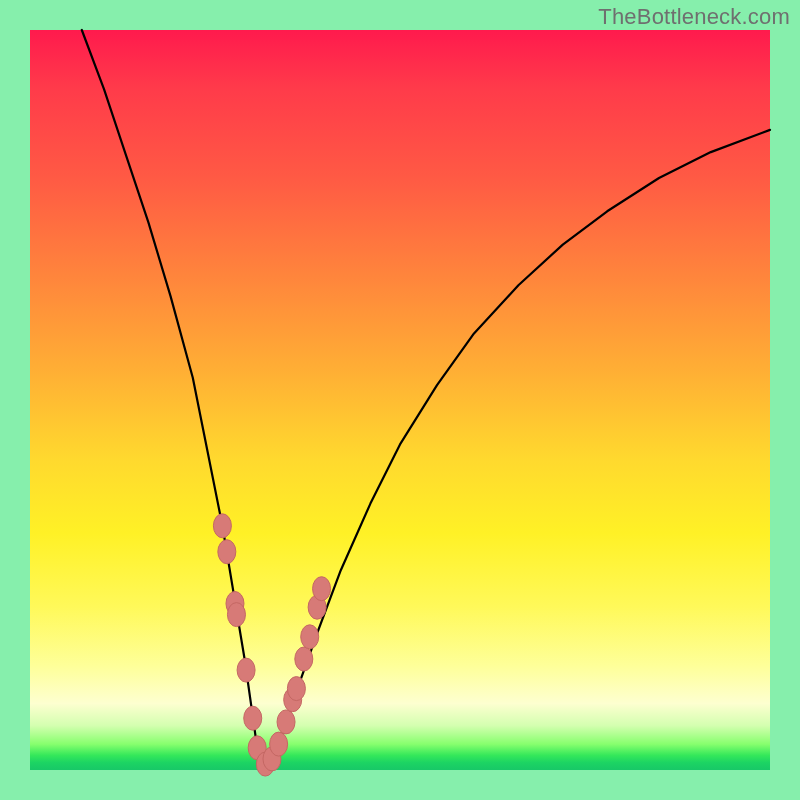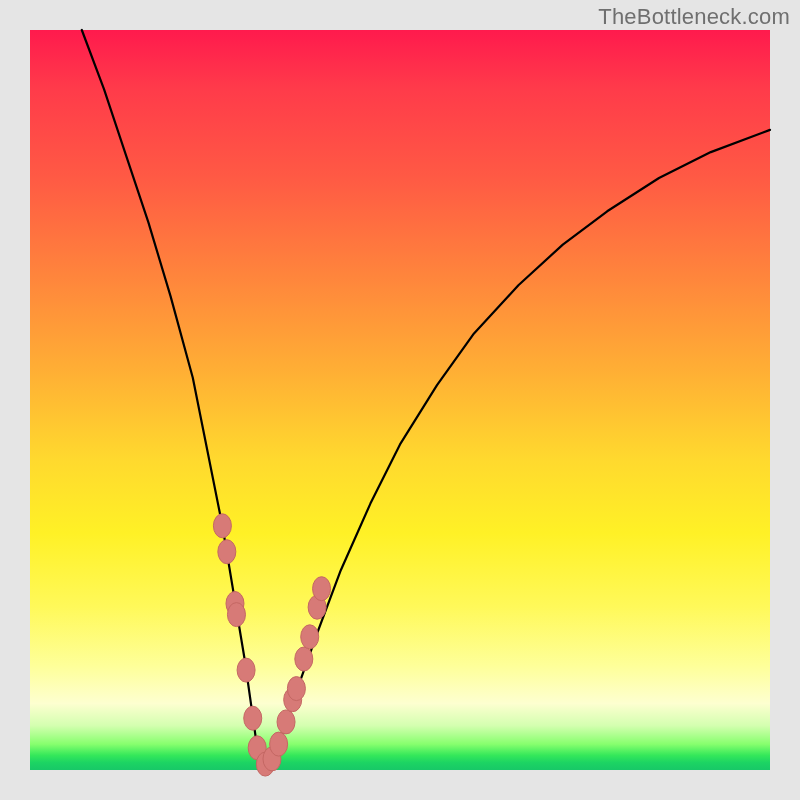--- a/index.html
+++ b/index.html
@@ -10,21 +10,21 @@
     background: #000;
     overflow: hidden;
     font-family: Arial, Helvetica, sans-serif;
   }
   .frame {
     position: absolute;
     top: 0;
     left: 0;
     width: 800px;
     height: 800px;
-    background: #e5e5e5;
+    background: #86efac;
   }
   .plot-area {
     position: absolute;
     top: 30px;
     left: 30px;
     width: 740px;
     height: 740px;
     
     background: linear-gradient(
       to bottom,

